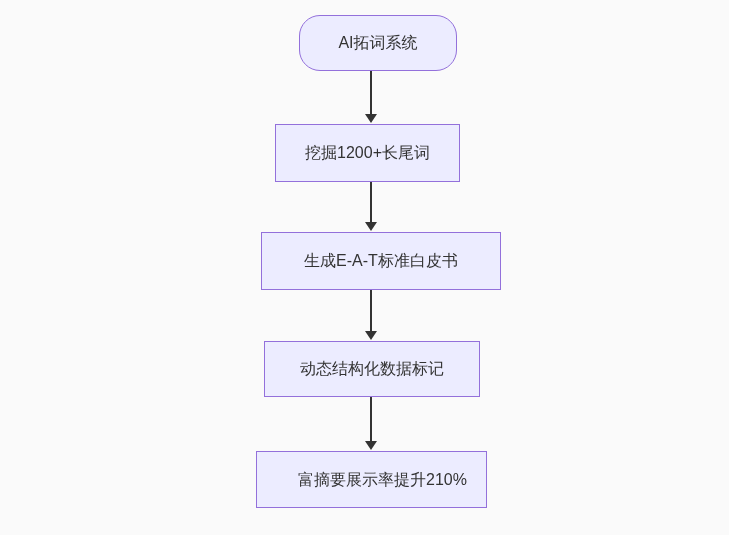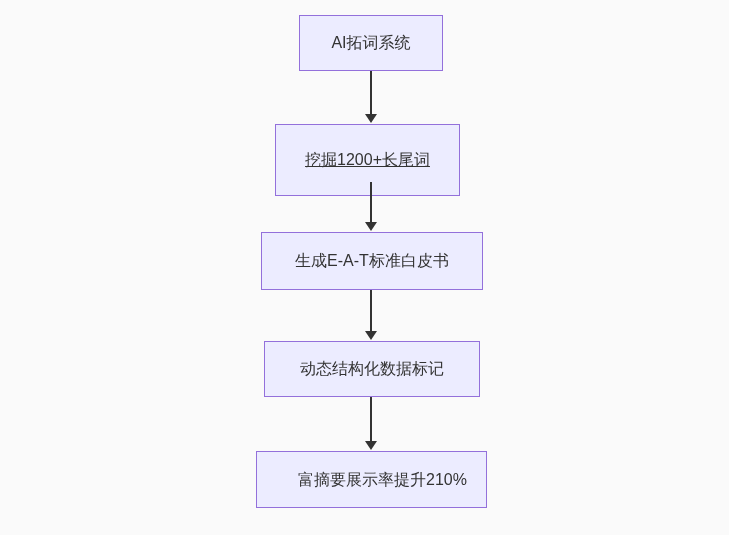--- a/index.html
+++ b/index.html
@@ -26,23 +26,23 @@
     background: var(--node-fill);
     border: 1px solid var(--node-border);
     color: var(--text);
     font-size: 16px;
     display: flex;
     align-items: center;
     justify-content: center;
     text-align: center;
     line-height: 1.2;
   }
-  .node-1 { left: 299px; top: 15px;  width: 144px; height: 56px; }
-  .node-2 { left: 275px; top: 124px; width: 185px; height: 72px; text-decoration: underline; }
-  .node-3 { left: 261px; top: 232px; width: 222px; height: 58px; }
+  .node-1 { left: 299px; top: 15px;  width: 158px; height: 56px; border-radius: 21px; }
+  .node-2 { left: 275px; top: 124px; width: 185px; height: 58px; }
+  .node-3 { left: 261px; top: 232px; width: 240px; height: 58px; }
   .node-4 { left: 264px; top: 341px; width: 216px; height: 56px; }
   .node-5 { left: 256px; top: 451px; width: 231px; height: 57px; padding-left: 22px; }
 
   .edge-line {
     position: absolute;
     left: 370px;
     width: 2px;
     background: var(--arrow);
   }
   .edge-line-1 { top: 71px;  height: 45px; }

